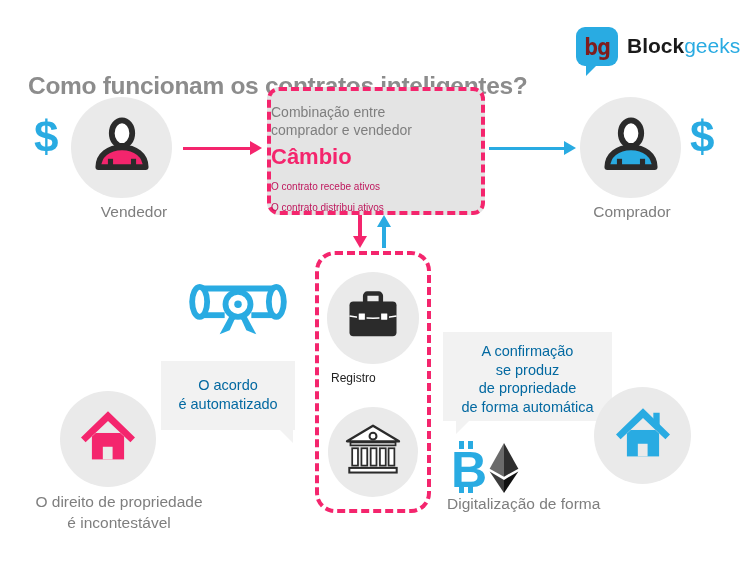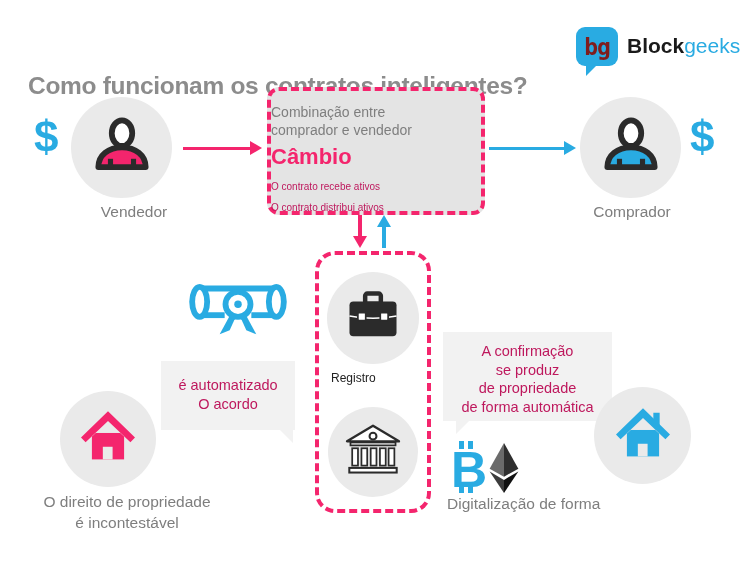--- a/index.html
+++ b/index.html
@@ -41,21 +41,21 @@
   .contract-box .ln { font-size:14px; color:#7E7E7E; line-height:18px; }
   .contract-box .hl { font-size:22px; font-weight:700; color:#F4256D; margin:5px 0 6px; }
   .contract-box .ln2 { font-size:10px; color:#be185d; line-height:21px; }
 
   .registry-box { position:absolute; left:315px; top:251px; width:116px; height:262px; background:#fff;
     border:4px dashed #F4256D; border-radius:20px; }
   .registry-label { position:absolute; left:331px; top:371px; width:84px; text-align:left;
     font-size:12px; font-weight:400; color:#222; }
 
   
-  .bubble { position:absolute; background:#F2F2F2; text-align:center; color:#be185d; }
+  .bubble { position:absolute; background:#F2F2F2; text-align:center; color:#0369a1; }
   .bubble-left { left:161px; top:361px; width:134px; height:69px; font-size:14.5px; line-height:19px; padding-top:15px; }
   .tail-right { position:absolute; left:279px; top:429px; width:0; height:0;
     border-top:14px solid #F2F2F2; border-left:14px solid transparent; }
   .bubble-right { left:443px; top:332px; width:169px; height:89px; font-size:14.5px; line-height:18.5px; padding-top:10px; }
   .tail-left { position:absolute; left:456px; top:420px; width:0; height:0;
     border-top:14px solid #F2F2F2; border-right:14px solid transparent; }
 
   .caption { position:absolute; color:#7E7E7E; font-size:15.5px; text-align:center; line-height:21px; }
   .icon-abs { position:absolute; }
 </style>
@@ -149,22 +149,22 @@
       <ellipse cx="14" cy="25" rx="9" ry="18" fill="#fff" stroke="#29ABE2" stroke-width="7"></ellipse>
       <ellipse cx="106" cy="25" rx="9" ry="18" fill="#fff" stroke="#29ABE2" stroke-width="7"></ellipse>
       <polygon points="52,38 38,64 50,59 56,46" fill="#29ABE2"></polygon>
       <polygon points="68,38 82,64 70,59 64,46" fill="#29ABE2"></polygon>
       <circle cx="60" cy="28" r="15" fill="#fff" stroke="#29ABE2" stroke-width="7"></circle>
       <circle cx="60" cy="28" r="4.5" fill="#29ABE2"></circle>
     </svg>
   </span>
 
   <div class="bubble bubble-left">
+    <div>O acordo</div>
     <div>é automatizado</div>
-    <div>O acordo</div>
   </div>
   <div class="tail-right"></div>
 
   <div class="bubble bubble-right">
     <div>A confirmação</div>
     <div>se produz</div>
     <div>de propriedade</div>
     <div>de forma automática</div>
   </div>
   <div class="tail-left"></div>
@@ -172,21 +172,21 @@
   <div class="circle" style="left:60px; top:391px; width:96px; height:96px;">
     <span>
       <svg width="58" height="54" viewBox="0 0 100 94">
         <rect x="22" y="40" width="56" height="46" fill="#F4256D"></rect>
         <polyline points="6,57 50,16 94,57" stroke="#EAEAEA" stroke-width="6" fill="none"></polyline>
         <polygon points="50,2 97,48 89,56 50,19 11,56 3,48" fill="#F4256D"></polygon>
         <rect x="41" y="64" width="17" height="22" fill="#EAEAEA"></rect>
       </svg>
     </span>
   </div>
-  <div class="caption" style="left:21px; top:491px; width:212px;text-align:center;">
+  <div class="caption" style="left:13px; top:491px; width:212px;text-align:center;">
     <div>O direito de propriedade</div>
     <div>é incontestável</div>
   </div>
 
   <span class="icon-abs" style="left:447px; top:441px;">
     <svg width="40" height="52" viewBox="0 0 40 52">
       <rect x="12" y="0" width="5" height="8" fill="#29ABE2"></rect>
       <rect x="21" y="0" width="5" height="8" fill="#29ABE2"></rect>
       <rect x="12" y="44" width="5" height="8" fill="#29ABE2"></rect>
       <rect x="21" y="44" width="5" height="8" fill="#29ABE2"></rect>

